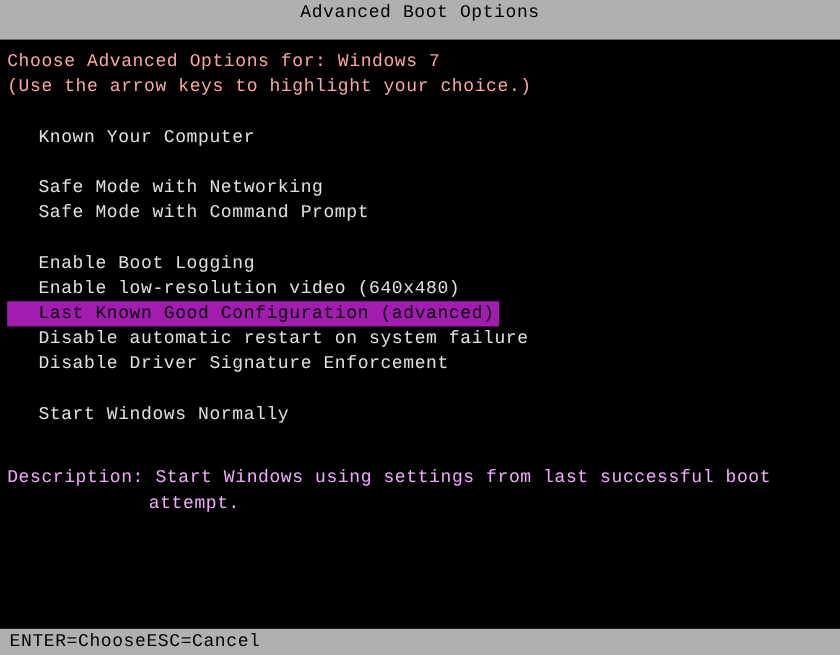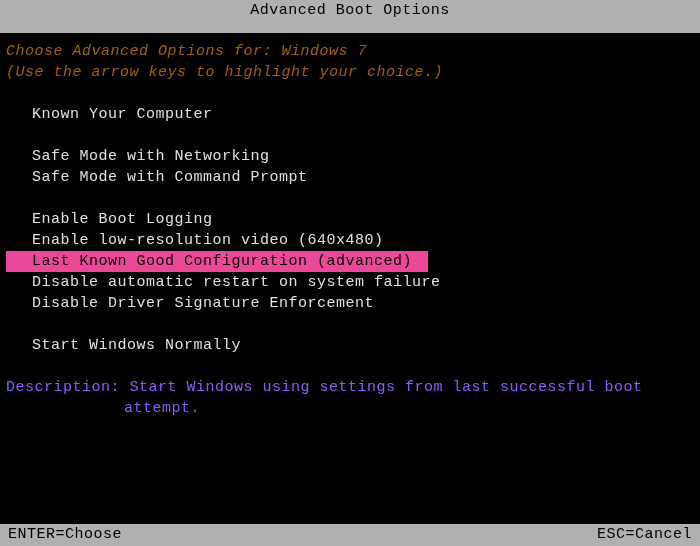--- a/index.html
+++ b/index.html
@@ -26,55 +26,54 @@
       font-size: 15px;
       height: 33px;
       line-height: 16px;
     }
     .content {
       padding: 8px 6px;
       display: flex;
       flex-direction: column;
     }
     .header-line {
-      color: #a16207;
+      color: #fca5a5;
       line-height: 21px;
-      font-style: italic;
     }
     .options-block {
       margin-top: 21px;
     }
     .option-group {
       margin-bottom: 21px;
     }
     .option-group:last-of-type {
       margin-bottom: 0;
     }
     .option-item {
       padding-left: 26px;
       line-height: 21px;
       color: #e0e0e0;
       cursor: default;
       white-space: pre;
     }
     .option-item.selected {
-      background: #ec4899;
+      background: #a21caf;
       color: #000;
       display: inline-block;
-      padding-right: 16px;
+      padding-right: 4px;
       margin-left: 0;
       padding-left: 26px;
     }
     .selected-wrapper {
       line-height: 21px;
     }
     .description-block {
-      margin-top: 21px;
+      margin-top: 32px;
       line-height: 21px;
-      color: #8b5cf6;
+      color: #f0abfc;
       font-family: Liberation Mono, monospace;
     }
     .desc-label {
       display: inline;
     }
     .desc-text-line1 {
       display: inline;
     }
     .desc-text-line2 {
       padding-left: 118px;
@@ -83,23 +82,21 @@
       position: absolute;
       bottom: 0;
       left: 0;
       right: 0;
       background: #b0b0b0;
       color: #000;
       padding: 3px 8px;
       height: 22px;
       line-height: 16px;
       display: flex;
-      justify-content: space-between;
       font-size: 15px;
-      gap: 43px;
     }
   </style>
 </head>
 <body>
 
 <div class="title-bar">
   <span>Advanced Boot Options</span>
 </div>
 
 <div class="content">

